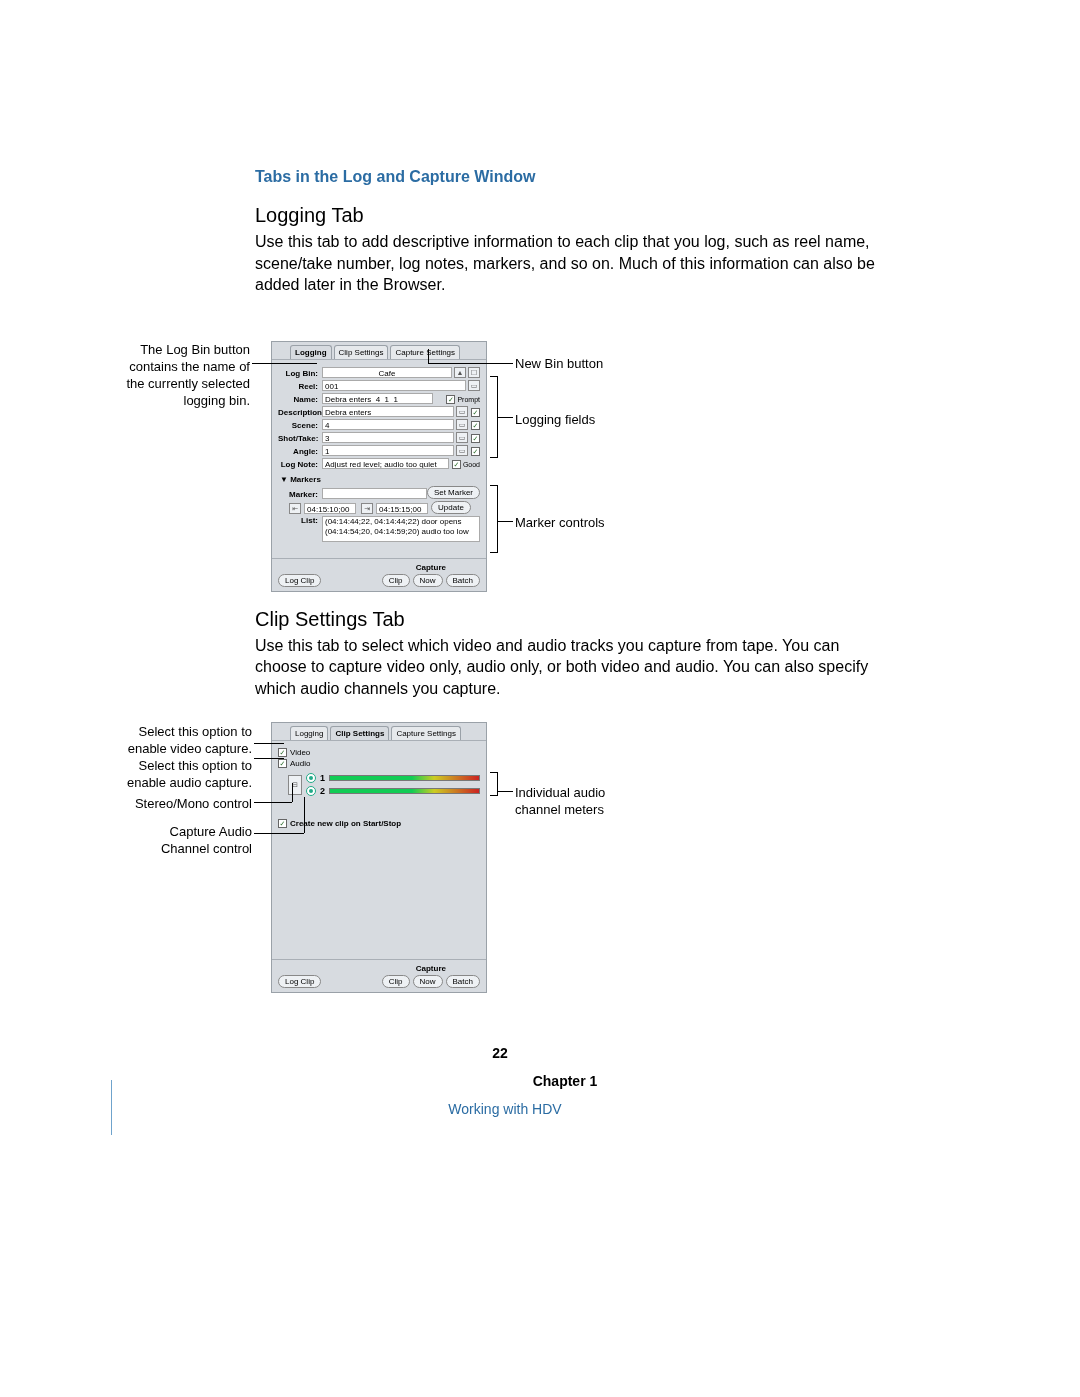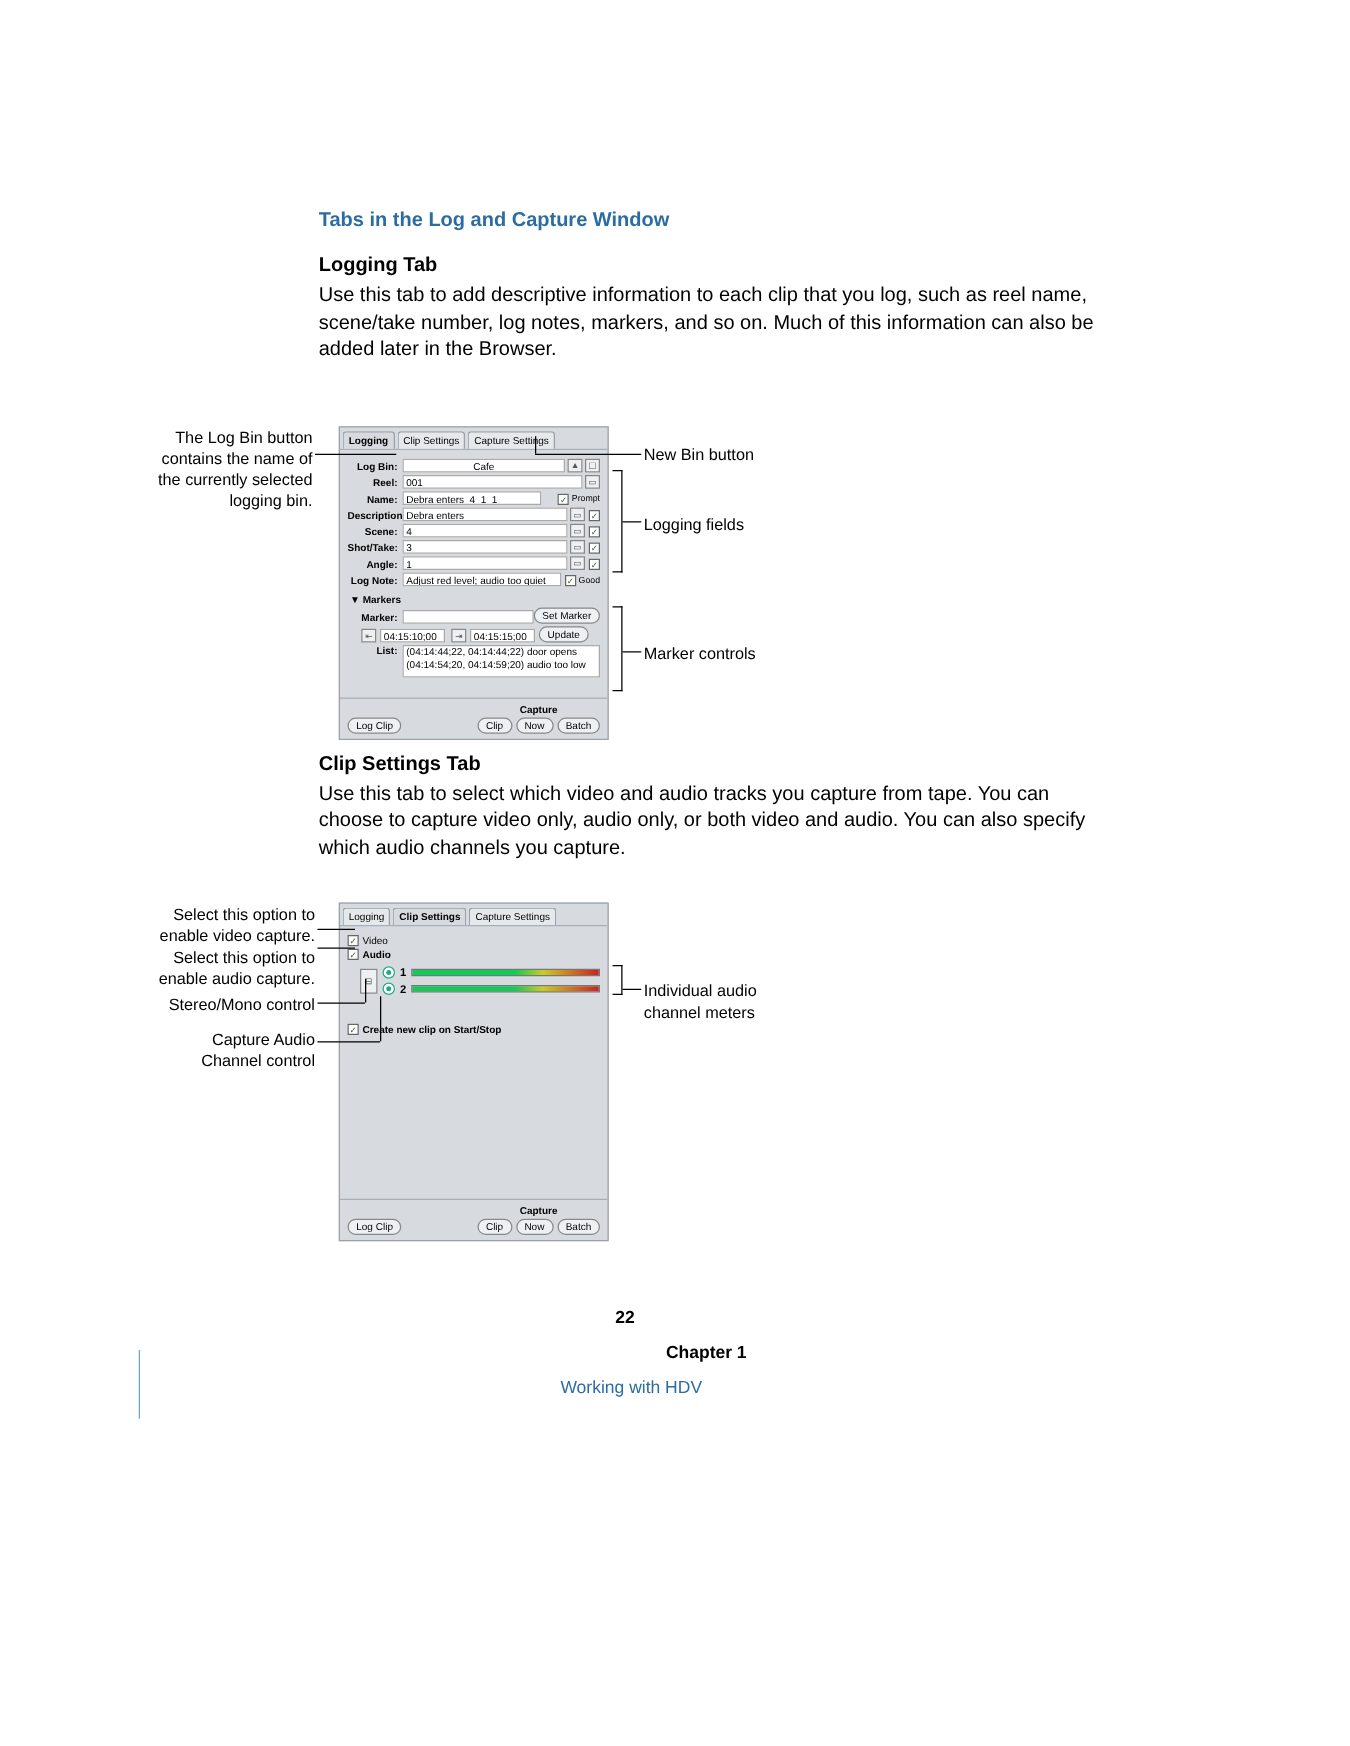--- a/index.html
+++ b/index.html
@@ -27,36 +27,37 @@
     top: 168px;
     width: 620px;
   }
   .section-title {
     color: #2b6ca3;
     font-weight: bold;
     font-size: 16px;
     margin-bottom: 6px;
   }
   .body-text { font-size: 16px; line-height: 1.35; margin-bottom: 14px; }
-  .sub-heading { font-weight: bold; font-size: 16px; margin-top: 18px; margin-bottom: 4px; }
+  .sub-heading { font-weight: normal; font-size: 20px; margin-top: 18px; margin-bottom: 4px; }
   
   .fig {
     position: absolute;
     background: #d7dbe0;
     border: 1px solid #9aa1a8;
     font-size: 9px;
     color: #000;
   }
   .fig1 { left: 271px; top: 341px; width: 216px; height: 251px; }
   .fig2 { left: 271px; top: 722px; width: 216px; height: 271px; }
   .tabs-bar {
     display: flex;
     font-size: 8px;
     padding: 3px 2px 0 2px;
     gap: 2px;
+    margin-left: 16px;
   }
   .tab {
     background: #e6e9ec;
     border: 1px solid #9aa1a8;
     border-bottom: none;
     padding: 2px 4px;
     border-radius: 3px 3px 0 0;
   }
   .tab.active { background: #d7dbe0; font-weight: bold; }
   .panel-inner {
@@ -250,21 +251,21 @@
       <div class="tab active">Clip Settings</div>
       <div class="tab">Capture Settings</div>
     </div>
     <div class="panel-inner">
       <div class="frow" style="gap:3px">
         <span class="chkbox">✓</span>
         <span style="font-weight:normal">Video</span>
       </div>
       <div class="frow" style="gap:3px">
         <span class="chkbox">✓</span>
-        <span style="font-weight:bold">Audio</span>
+        <span style="font-weight:normal">Audio</span>
       </div>
       <div style="display:flex; align-items:center; margin-left:10px">
         <span class="link-icon">⊟</span>
         <div style="flex:1">
           <div class="meter-row">
             <span class="toggle"></span>
             <span style="font-weight:bold">1</span>
             <div class="meter"></div>
           </div>
           <div class="meter-row">

